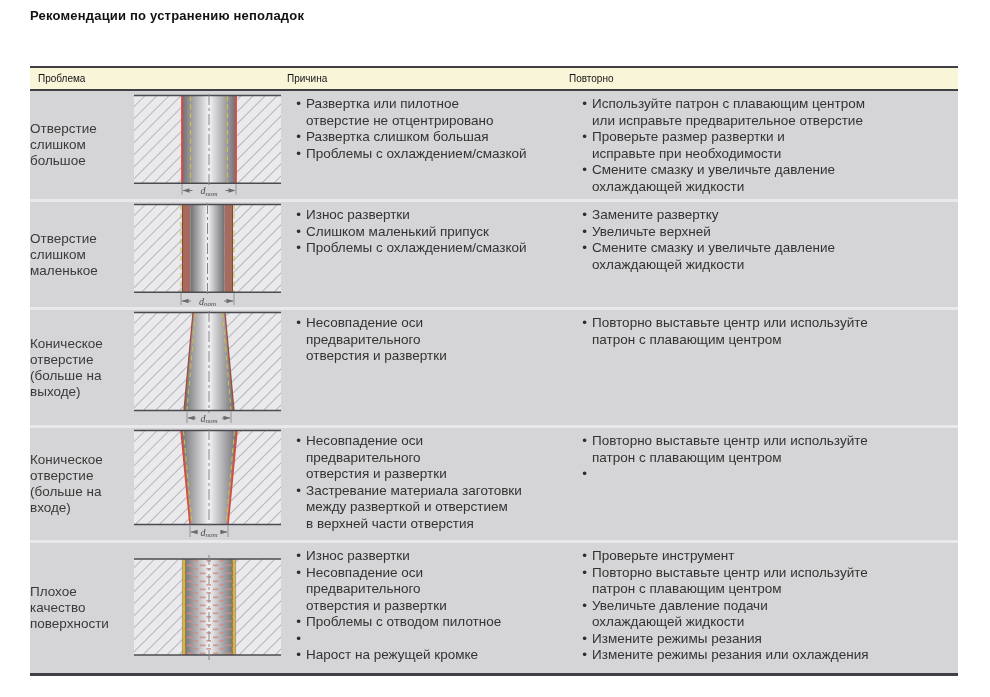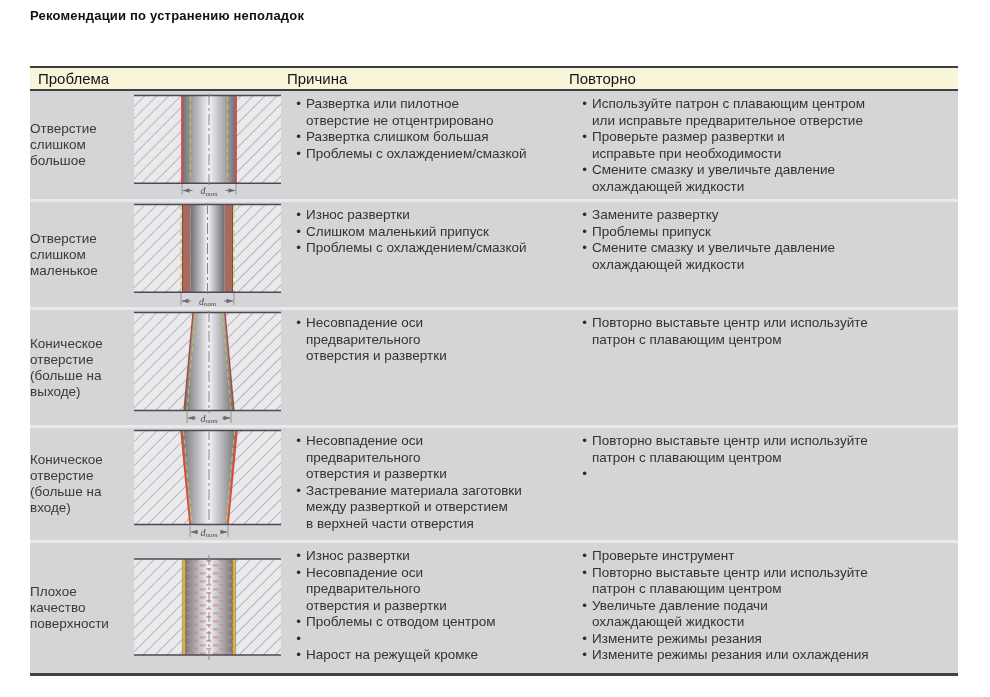--- a/index.html
+++ b/index.html
@@ -12,21 +12,21 @@
   }
 
   .ts-table {
     position:absolute; left:30px; top:66px; width:928px;
     border-top:2px solid #3f3f44; border-bottom:3px solid #3f3f44;
   }
   .thead {
     display:grid; grid-template-columns:257px 282px 389px;
     background:#f9f5d8; border-bottom:2px solid #3f3f44;
     height:21px; align-items:center;
-    font-size:15px; color:#141418;
+    font-size:10px; color:#141418;
   }
   .th-problem { padding-left:8px; }
   .th-center  { text-align:left; }
 
   .trow {
     display:grid; grid-template-columns:257px 282px 389px;
     background:#d5d5d7;
   }
   .trow + .trow { border-top:3px solid #e9e9eb; }
   .r1 { min-height:105px; }
@@ -205,21 +205,21 @@
           </ul>
       </div>
       <div class="solutions-cell">
         <ul class="blist">
             <li>
               <span class="blt">•</span>
               <span class="blt-text">Замените развертку</span>
             </li>
             <li>
               <span class="blt">•</span>
-              <span class="blt-text">Проблемы припуск</span>
+              <span class="blt-text">Увеличьте верхней</span>
             </li>
             <li>
               <span class="blt">•</span>
               <span class="blt-text">Смените смазку и увеличьте давление
 охлаждающей жидкости</span>
             </li>
           </ul>
       </div>
     </div>
 
@@ -368,21 +368,21 @@
               <span class="blt-text">Износ развертки</span>
             </li>
             <li>
               <span class="blt">•</span>
               <span class="blt-text">Несовпадение оси
 предварительного
 отверстия и развертки</span>
             </li>
             <li>
               <span class="blt">•</span>
-              <span class="blt-text">Проблемы с отводом центром</span>
+              <span class="blt-text">Проблемы с отводом пилотное</span>
             </li>
             <li>
               <span class="blt">•</span>
             </li>
             <li>
               <span class="blt">•</span>
               <span class="blt-text">Нарост на режущей кромке</span>
             </li>
           </ul>
       </div>

